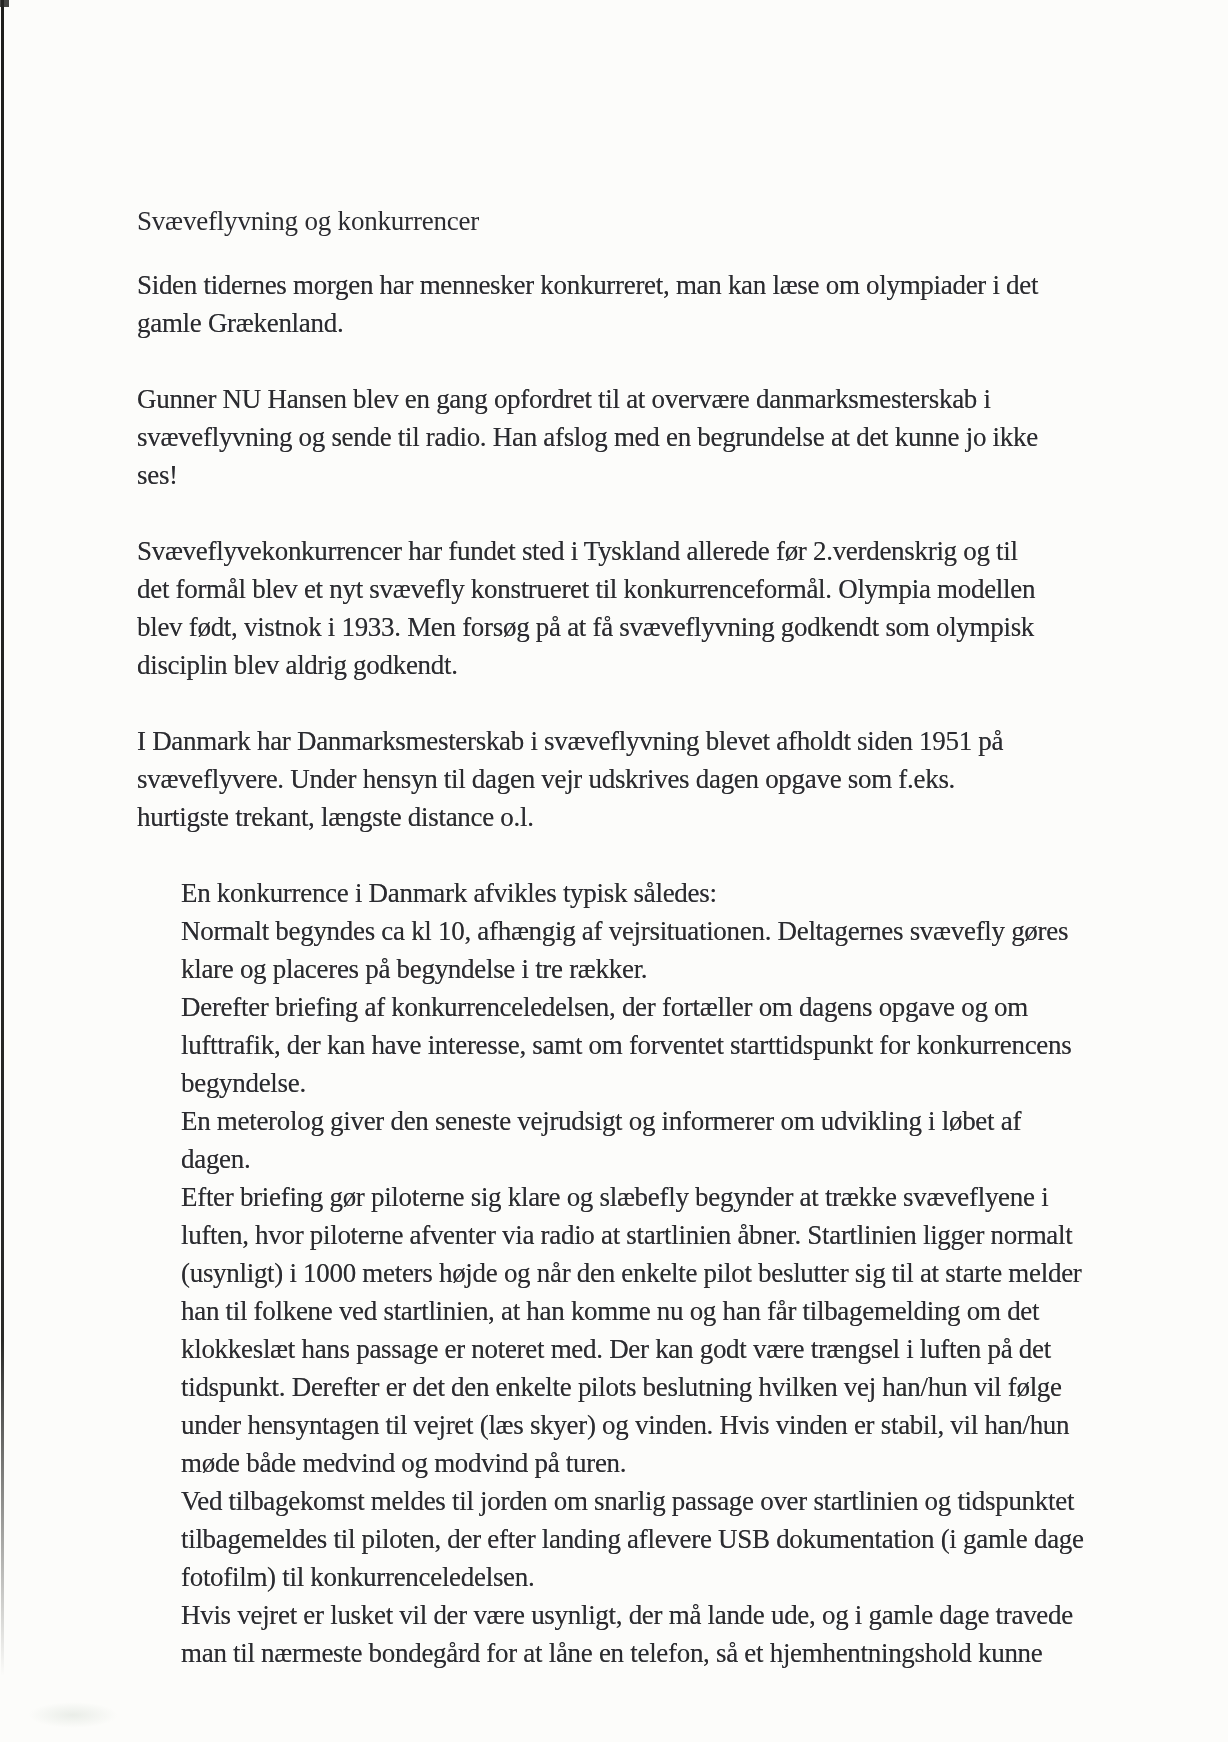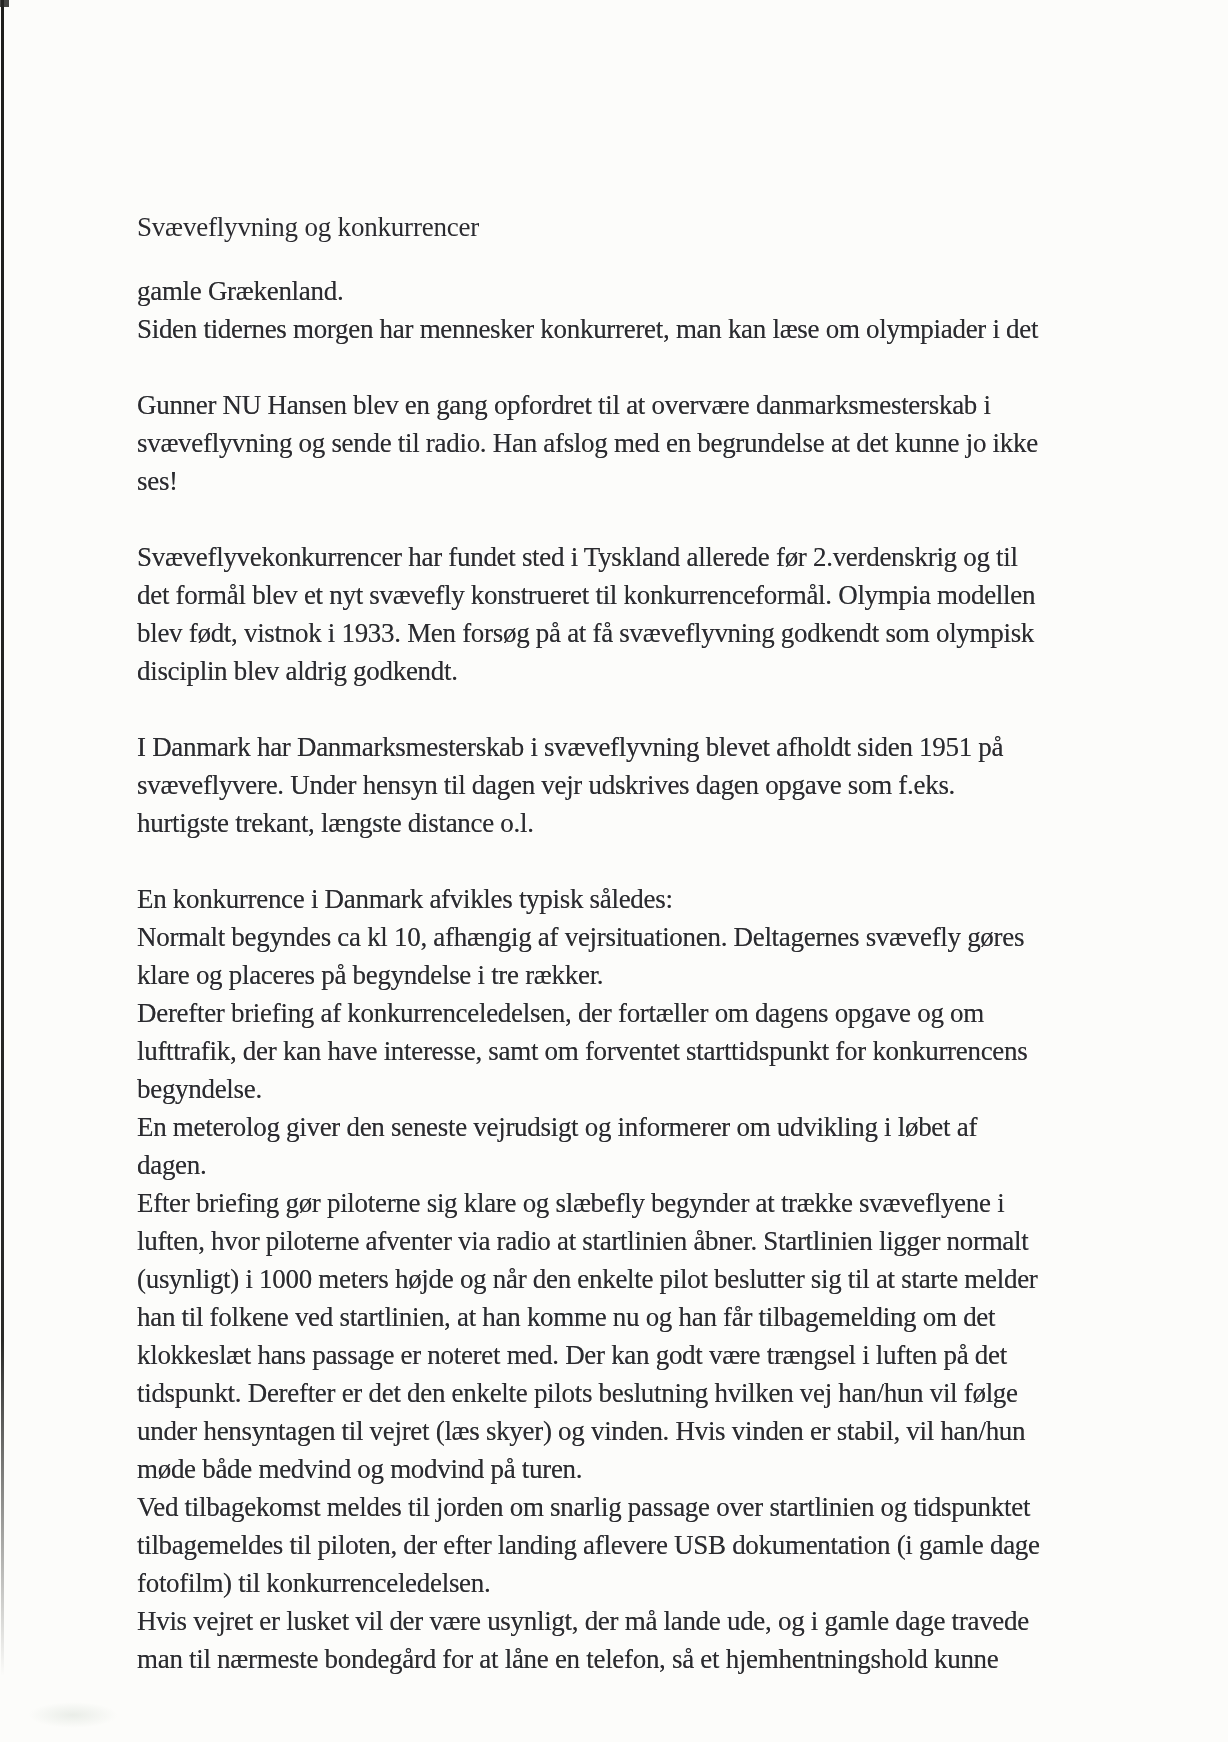--- a/index.html
+++ b/index.html
@@ -46,35 +46,36 @@
     position: absolute;
     left: 28px;
     top: 1702px;
     width: 90px;
     height: 26px;
     background: radial-gradient(ellipse at center, rgba(150,170,150,0.18), transparent 70%);
   }
   .content {
     position: absolute;
     left: 137px;
-    top: 208px;
+    top: 202px;
     width: 960px;
   }
   .title {
     font-size: 27px;
     font-weight: normal;
     letter-spacing: -0.2px;
     margin: 0 0 26px 0;
     line-height: 38px;
   }
   .para {
     margin: 0 0 38px 0;
   }
   .para:last-child {
     margin-bottom: 0;
+    margin-left: 44px;
   }
   .line {
     display: block;
     font-size: 27px;
     letter-spacing: -0.3px;
     line-height: 38px;
     white-space: nowrap;
     
     text-shadow: 0 0 0.5px rgba(40, 45, 40, 0.55);
   }
@@ -84,22 +85,22 @@
 
 <div class="page">
   <div class="scan-edge"></div>
   <div class="scan-edge-corner"></div>
   <div class="scan-smudge"></div>
 
   <div class="content">
     <h1 class="title">Svæveflyvning og konkurrencer</h1>
     <div id="paragraphs">
         <p class="para">
+          <span class="line">Siden tidernes morgen har mennesker konkurreret, man kan læse om olympiader i det</span>
           <span class="line">gamle Grækenland.</span>
-          <span class="line">Siden tidernes morgen har mennesker konkurreret, man kan læse om olympiader i det</span>
         </p>
         <p class="para">
           <span class="line">Gunner NU Hansen blev en gang opfordret til at overvære danmarksmesterskab i</span>
           <span class="line">svæveflyvning og sende til radio. Han afslog med en begrundelse at det kunne jo ikke</span>
           <span class="line">ses!</span>
         </p>
         <p class="para">
           <span class="line">Svæveflyvekonkurrencer har fundet sted i Tyskland  allerede før 2.verdenskrig og til</span>
           <span class="line">det formål blev et nyt svævefly konstrueret til konkurrenceformål. Olympia modellen</span>
           <span class="line">blev født, vistnok i 1933. Men forsøg på at få svæveflyvning godkendt som olympisk</span>

